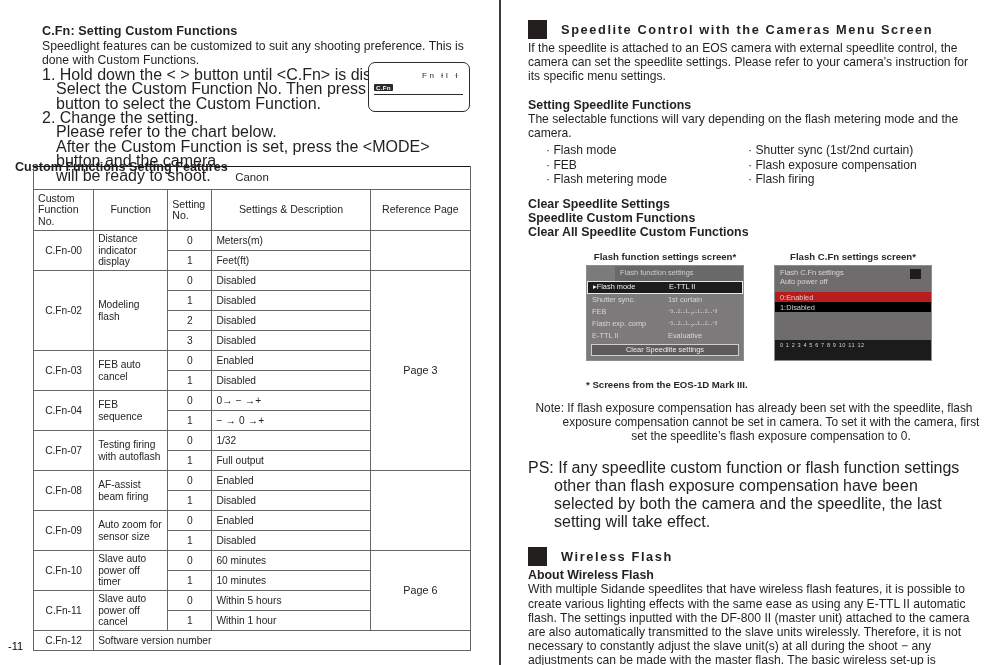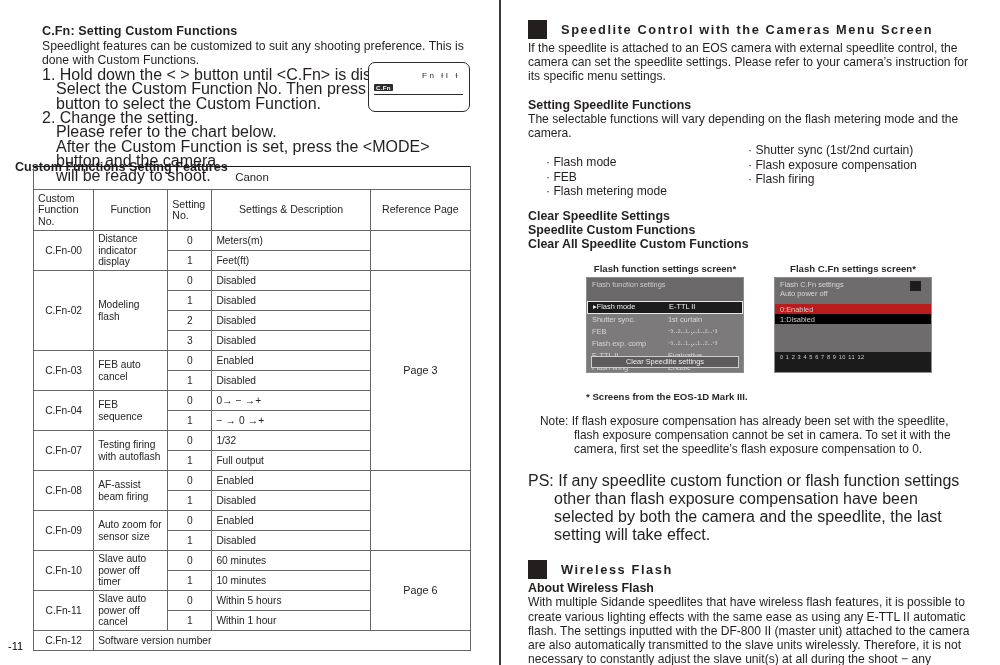--- a/index.html
+++ b/index.html
@@ -130,44 +130,45 @@
   }
   .sub-head {
     font-size: 12.4px; font-weight: bold;
     margin: 0;
   }
   .rp-txt { font-size: 12.1px; line-height: 14.2px; margin: 0; }
 
   .two-col { display: flex; margin-top: 3px; }
   .two-col ul { margin: 0; padding: 0; list-style: none; }
   .two-col li { font-size: 12.1px; line-height: 14.6px; }
-  .two-col .cl { width: 196px; padding-left: 18px; margin-top: 12px; }
+  .two-col .cl { width: 196px; padding-left: 18px; }
   .two-col .cr { padding-left: 6px; }
 
   
   .shots { position: relative; height: 128px; margin-top: 8px; }
   .shot { position: absolute; }
   .shot .cap {
     font-size: 9.6px; font-weight: bold;
     text-align: center; margin-bottom: 3px;
     color: #2b2727;
   }
   .screen {
     width: 158px; height: 96px;
     background: #7c7a7a;
     position: relative;
     overflow: hidden;
     border: 1px solid #8e8c8c;
     box-sizing: border-box;
   }
   .scr-title {
-    height: 23px; background: #6a6868;
+    height: 15px; background: #6a6868;
     color: #cfcdcd; font-size: 7.4px;
     padding: 2px 0 0 5px; box-sizing: border-box;
     white-space: nowrap;
+    margin-left: 28px;
   }
   .scr-line {
     height: 12px; display: flex;
     color: #d9d7d7; font-size: 7.4px;
     padding: 1px 4px 0 5px; box-sizing: border-box;
     white-space: nowrap;
   }
   .scr-line .lbl { width: 76px; }
   .scr-line .val { flex: 1; }
   .scr-line.sel {
@@ -201,21 +202,21 @@
     color: #cfcfcf; font-size: 5.6px;
     letter-spacing: .6px;
     padding: 2px 0 0 5px; box-sizing: border-box;
     line-height: 7px;
   }
   .note-star {
     font-size: 9.6px; font-weight: bold;
     margin: 4px 0 0 58px; color: #2b2727;
   }
   .note-blk { margin-top: 11px; }
-  .note-blk p { font-size: 11.9px; line-height: 14.2px; margin: 12px; }
+  .note-blk p { font-size: 11.9px; line-height: 14.2px; margin: 0; text-align: center; }
   .hang { padding-left: 34px; text-indent: -34px; }
   .hang2 { padding-left: 26px; text-indent: -26px; }
 </style>
 </head>
 <body>
 
 <div class="spine"></div>
 
 <div class="page" id="left-page">
 

